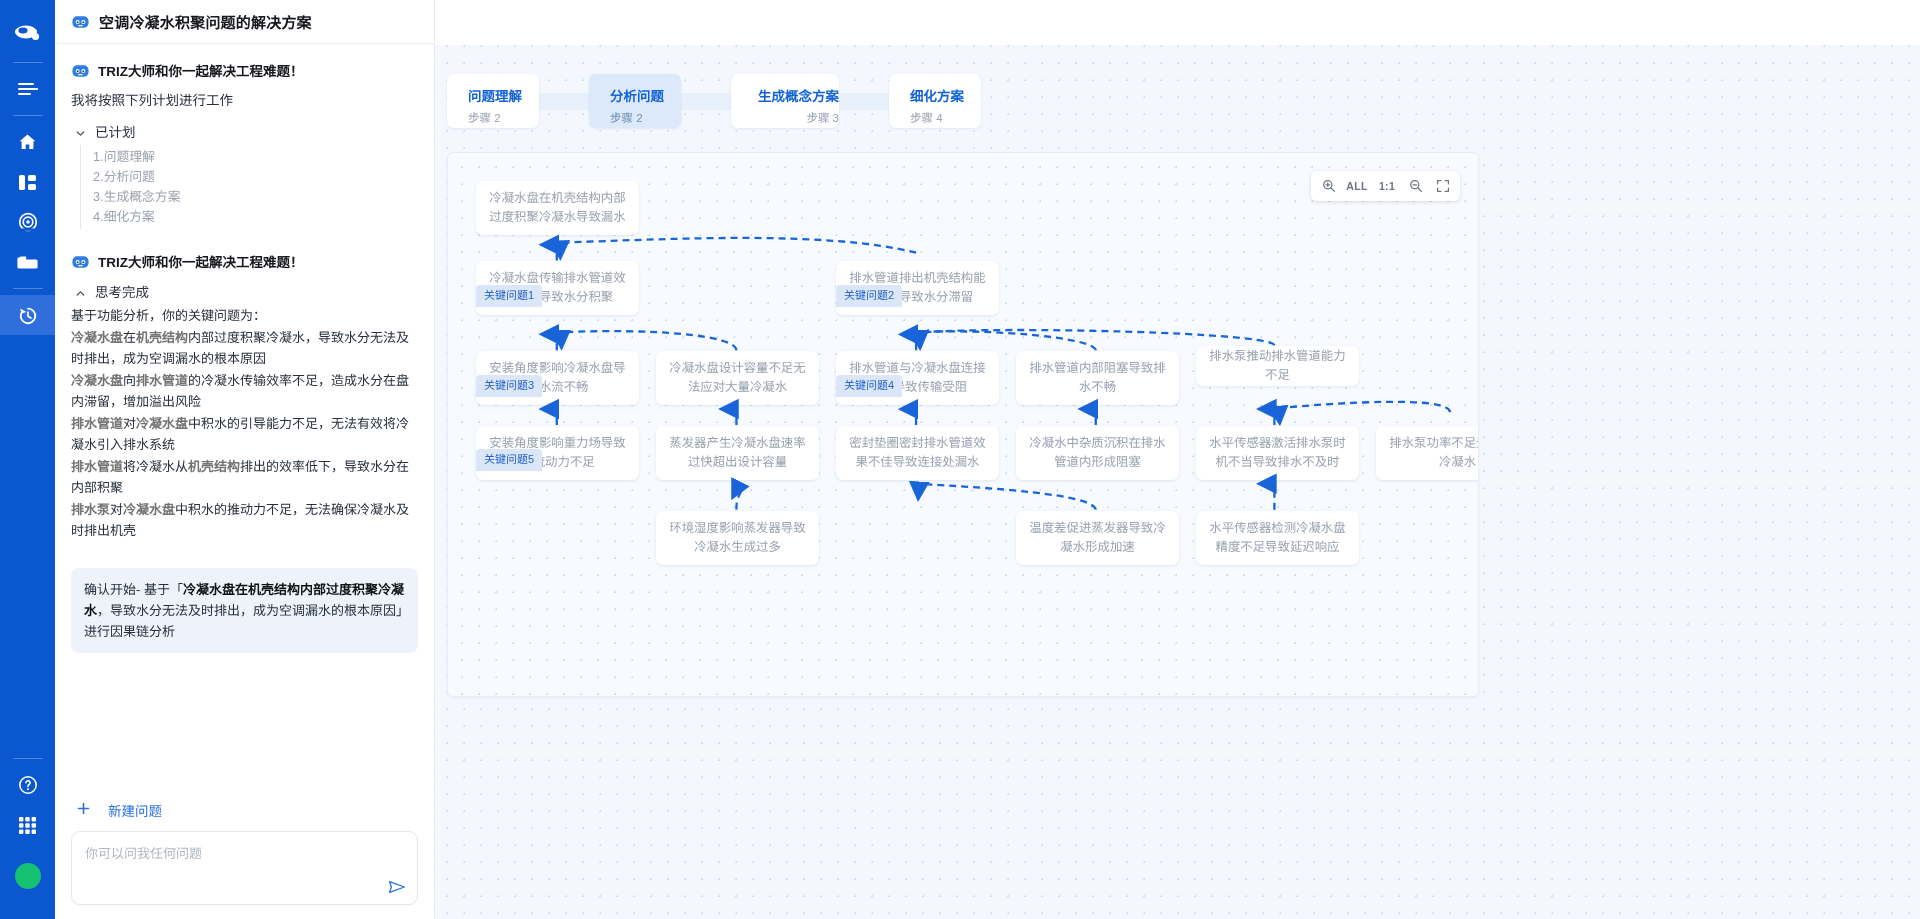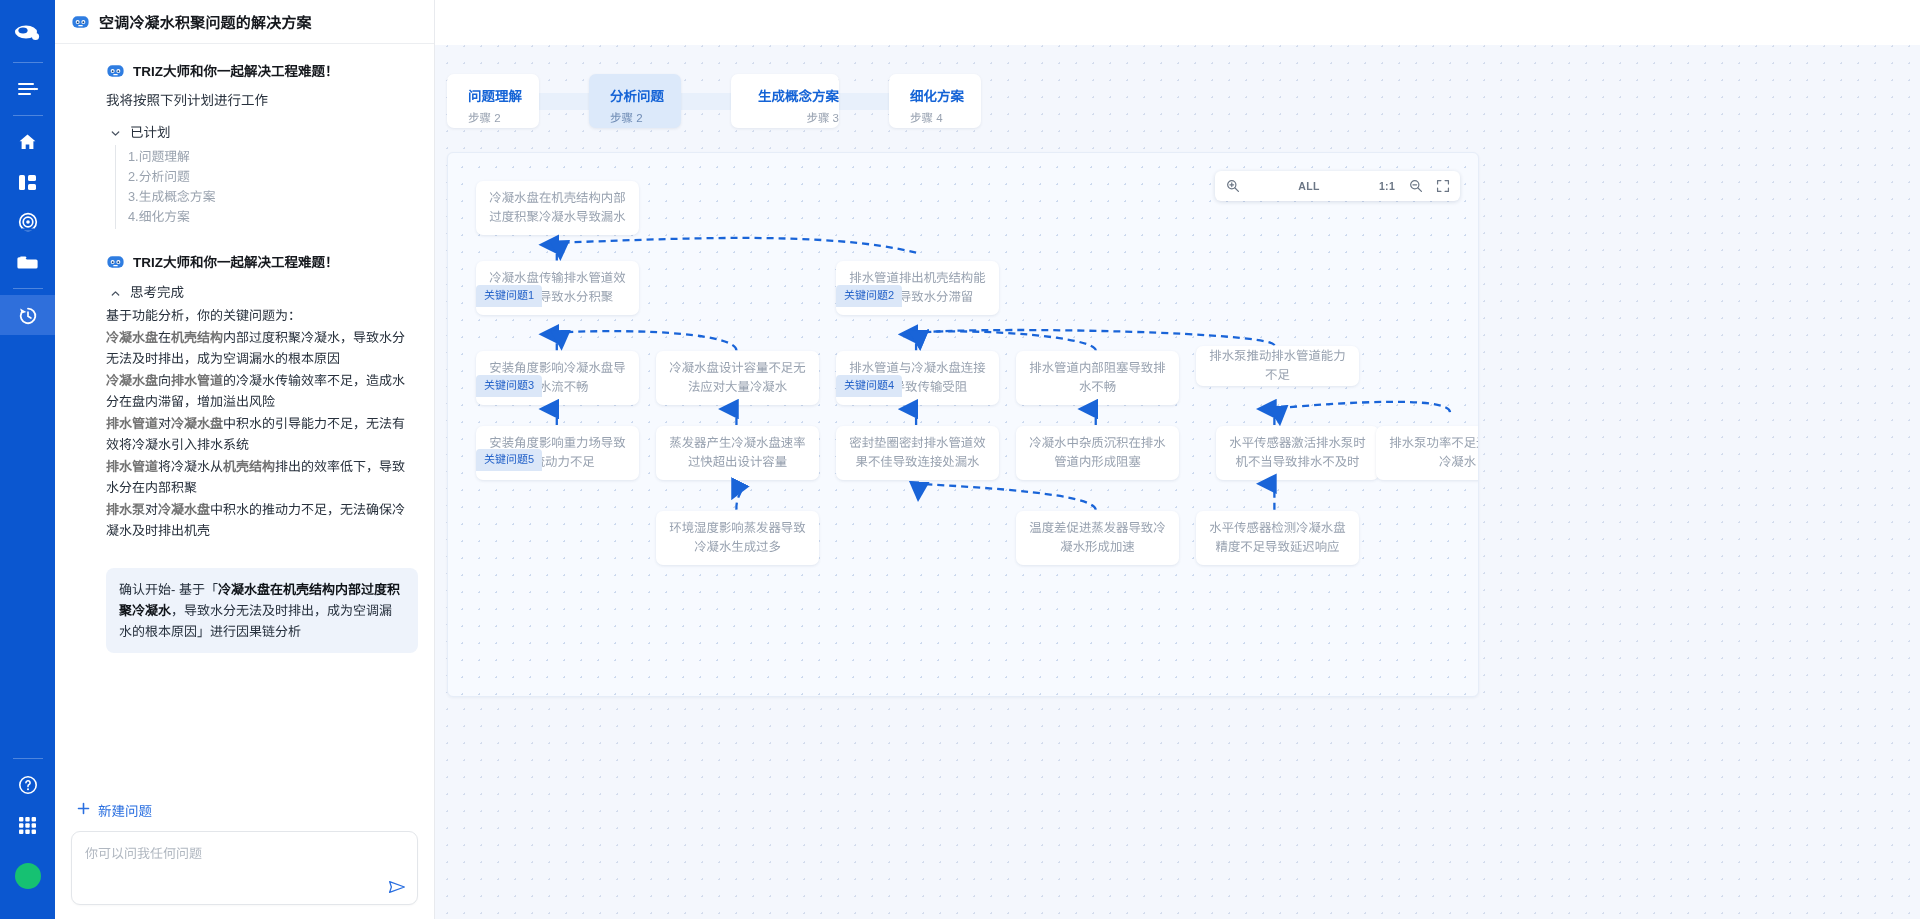--- a/index.html
+++ b/index.html
@@ -36,21 +36,21 @@
     width:380px; flex:0 0 380px; display:flex; flex-direction:column;
     background:#fff; border-right:1px solid #e8eaee; position:relative;
   }
   .chat-header {
     height:44px; display:flex; align-items:center; gap:9px;
     padding:0 16px; border-bottom:1px solid #eceef1; flex:0 0 44px;
   }
   .chat-header .title { font-size:15px; font-weight:700; color:#15181d; letter-spacing:.2px; }
   .bot-face { width:19px; height:19px; flex:0 0 19px; }
 
-  .chat-scroll { flex:1 1 auto; overflow:hidden; padding:16px 16px 4px 16px;margin-left:35px; }
+  .chat-scroll { flex:1 1 auto; overflow:hidden; padding:16px 16px 4px 16px; }
 
   .msg-head { display:flex; align-items:center; gap:8px; margin-bottom:10px; }
   .msg-head .h-text { font-size:13.5px; font-weight:700; color:#15181d; }
   .msg-line { font-size:13.5px; color:#27303c; line-height:22px; margin-bottom:9px; }
 
   .collapse-row { display:flex; align-items:center; gap:9px; margin:2px 0 4px 4px; cursor:pointer; }
   .collapse-row .cap { font-size:13.5px; color:#27303c; }
   .chev { width:11px; height:11px; }
 
   .plan-list { border-left:1.5px solid #e3e6ea; margin-left:9px; padding:2px 0 2px 12px; }
@@ -61,21 +61,21 @@
   .kp b { font-weight:700; color:#737373; }
 
   .confirm-bubble {
     margin-top:26px; background:#eef3fb; border-radius:8px;
     padding:11px 13px; font-size:13px; line-height:21px; color:#26303d;
   }
   .confirm-bubble b { font-weight:700; color:#0f1318; }
 
   .chat-foot { flex:0 0 auto; padding:10px 16px 14px 16px; background:#fff; }
   .newq {
-    display:inline-flex; align-items:center; gap:8px; color:#2a6fe0;
+    display:inline-flex; align-items:center; gap:18px; color:#2a6fe0;
     font-size:13.5px; cursor:pointer; margin:4px 9px 11px 6px;
   }
   .plus { font-size:16px; line-height:1; font-weight:400; }
   .composer {
     border:1px solid #e3e6ea; border-radius:9px; height:74px;
     padding:11px 13px; position:relative; background:#fff;
     box-shadow:0 1px 2px rgba(16,24,40,.03);
   }
   .composer .ph { font-size:13px; color:#b0b7c0; }
   .send-btn {
@@ -119,21 +119,21 @@
     background-size:17px 17px; background-position:6px 6px;
   }
 
   
   .vtoolbar {
     position:absolute; right:18px; top:18px; height:30px;
     background:#fff; border-radius:6px; display:flex; align-items:center;
     gap:0; padding:0 4px; box-shadow:0 1px 4px rgba(16,36,80,.14); z-index:9;
   }
   .vtb { width:27px; height:26px; display:flex; align-items:center; justify-content:center; cursor:pointer; color:#6b7685; }
-  .vtb.lbl { font-size:10.5px; font-weight:700; letter-spacing:.3px; color:#6b7685; width:30px;margin-left:48px; }
+  .vtb.lbl { font-size:10.5px; font-weight:700; letter-spacing:.3px; color:#6b7685; width:30px; }
 
   
   .node {
     position:absolute; background:#fff; border-radius:7px;
     box-shadow:0 1px 3px rgba(21,45,96,.10);
     display:flex; align-items:center; justify-content:center; text-align:center;
     font-size:12.4px; line-height:19px; color:#98a2b0; padding:8px 11px;
     cursor:pointer;
   }
   .kbadge {
@@ -438,20 +438,20 @@
       <div class="node" style="left:388px;top:108px;width:163px;height:54px">排水管道排出机壳结构能力不足导致水分滞留</div>
       <div class="node" style="left:28px;top:198px;width:163px;height:54px">安装角度影响冷凝水盘导致水流不畅</div>
       <div class="node" style="left:208px;top:198px;width:163px;height:54px">冷凝水盘设计容量不足无法应对大量冷凝水</div>
       <div class="node" style="left:388px;top:198px;width:163px;height:54px">排水管道与冷凝水盘连接不良导致传输受阻</div>
       <div class="node" style="left:568px;top:198px;width:163px;height:54px">排水管道内部阻塞导致排水不畅</div>
       <div class="node" style="left:748px;top:193px;width:163px;height:40px">排水泵推动排水管道能力不足</div>
       <div class="node" style="left:28px;top:273px;width:163px;height:54px">安装角度影响重力场导致水流动力不足</div>
       <div class="node" style="left:208px;top:273px;width:163px;height:54px">蒸发器产生冷凝水盘速率过快超出设计容量</div>
       <div class="node" style="left:388px;top:273px;width:163px;height:54px">密封垫圈密封排水管道效果不佳导致连接处漏水</div>
       <div class="node" style="left:568px;top:273px;width:163px;height:54px">冷凝水中杂质沉积在排水管道内形成阻塞</div>
-      <div class="node" style="left:768px;top:273px;width:163px;height:54px">水平传感器激活排水泵时机不当导致排水不及时</div>
+      <div class="node" style="left:748px;top:273px;width:163px;height:54px">水平传感器激活排水泵时机不当导致排水不及时</div>
       <div class="node" style="left:928px;top:273px;width:163px;height:54px">排水泵功率不足无法排出冷凝水</div>
       <div class="node" style="left:208px;top:358px;width:163px;height:54px">环境湿度影响蒸发器导致冷凝水生成过多</div>
       <div class="node" style="left:568px;top:358px;width:163px;height:54px">温度差促进蒸发器导致冷凝水形成加速</div>
       <div class="node" style="left:748px;top:358px;width:163px;height:54px">水平传感器检测冷凝水盘精度不足导致延迟响应</div>
     </div>
   </main>
 </div>
 
 </body></html>

